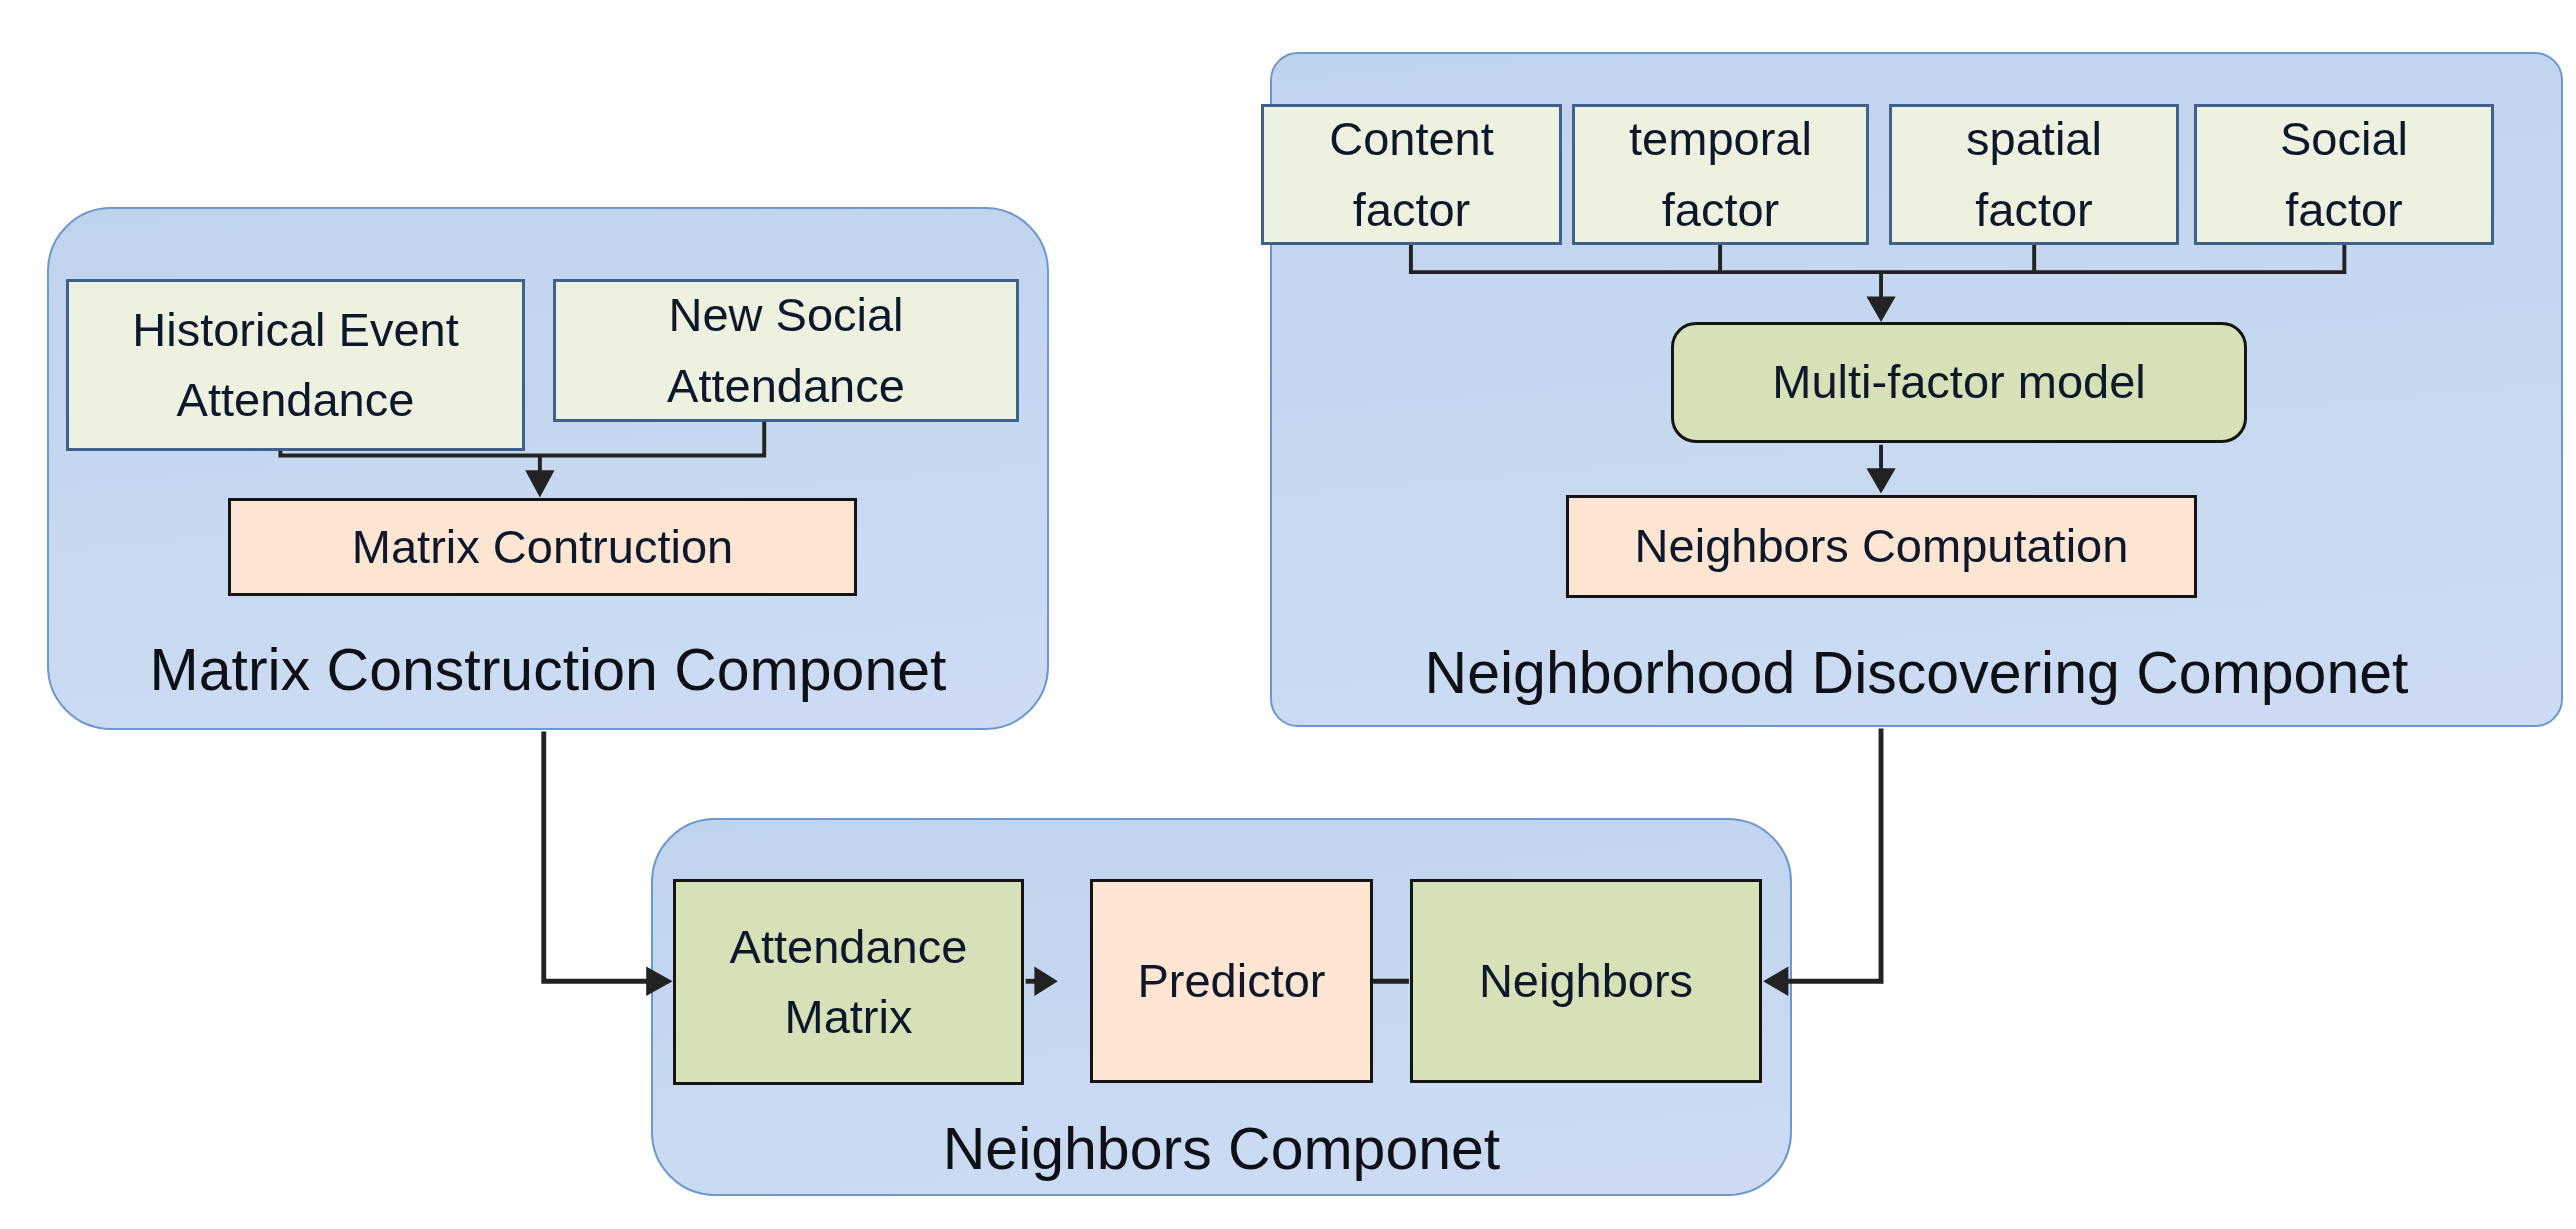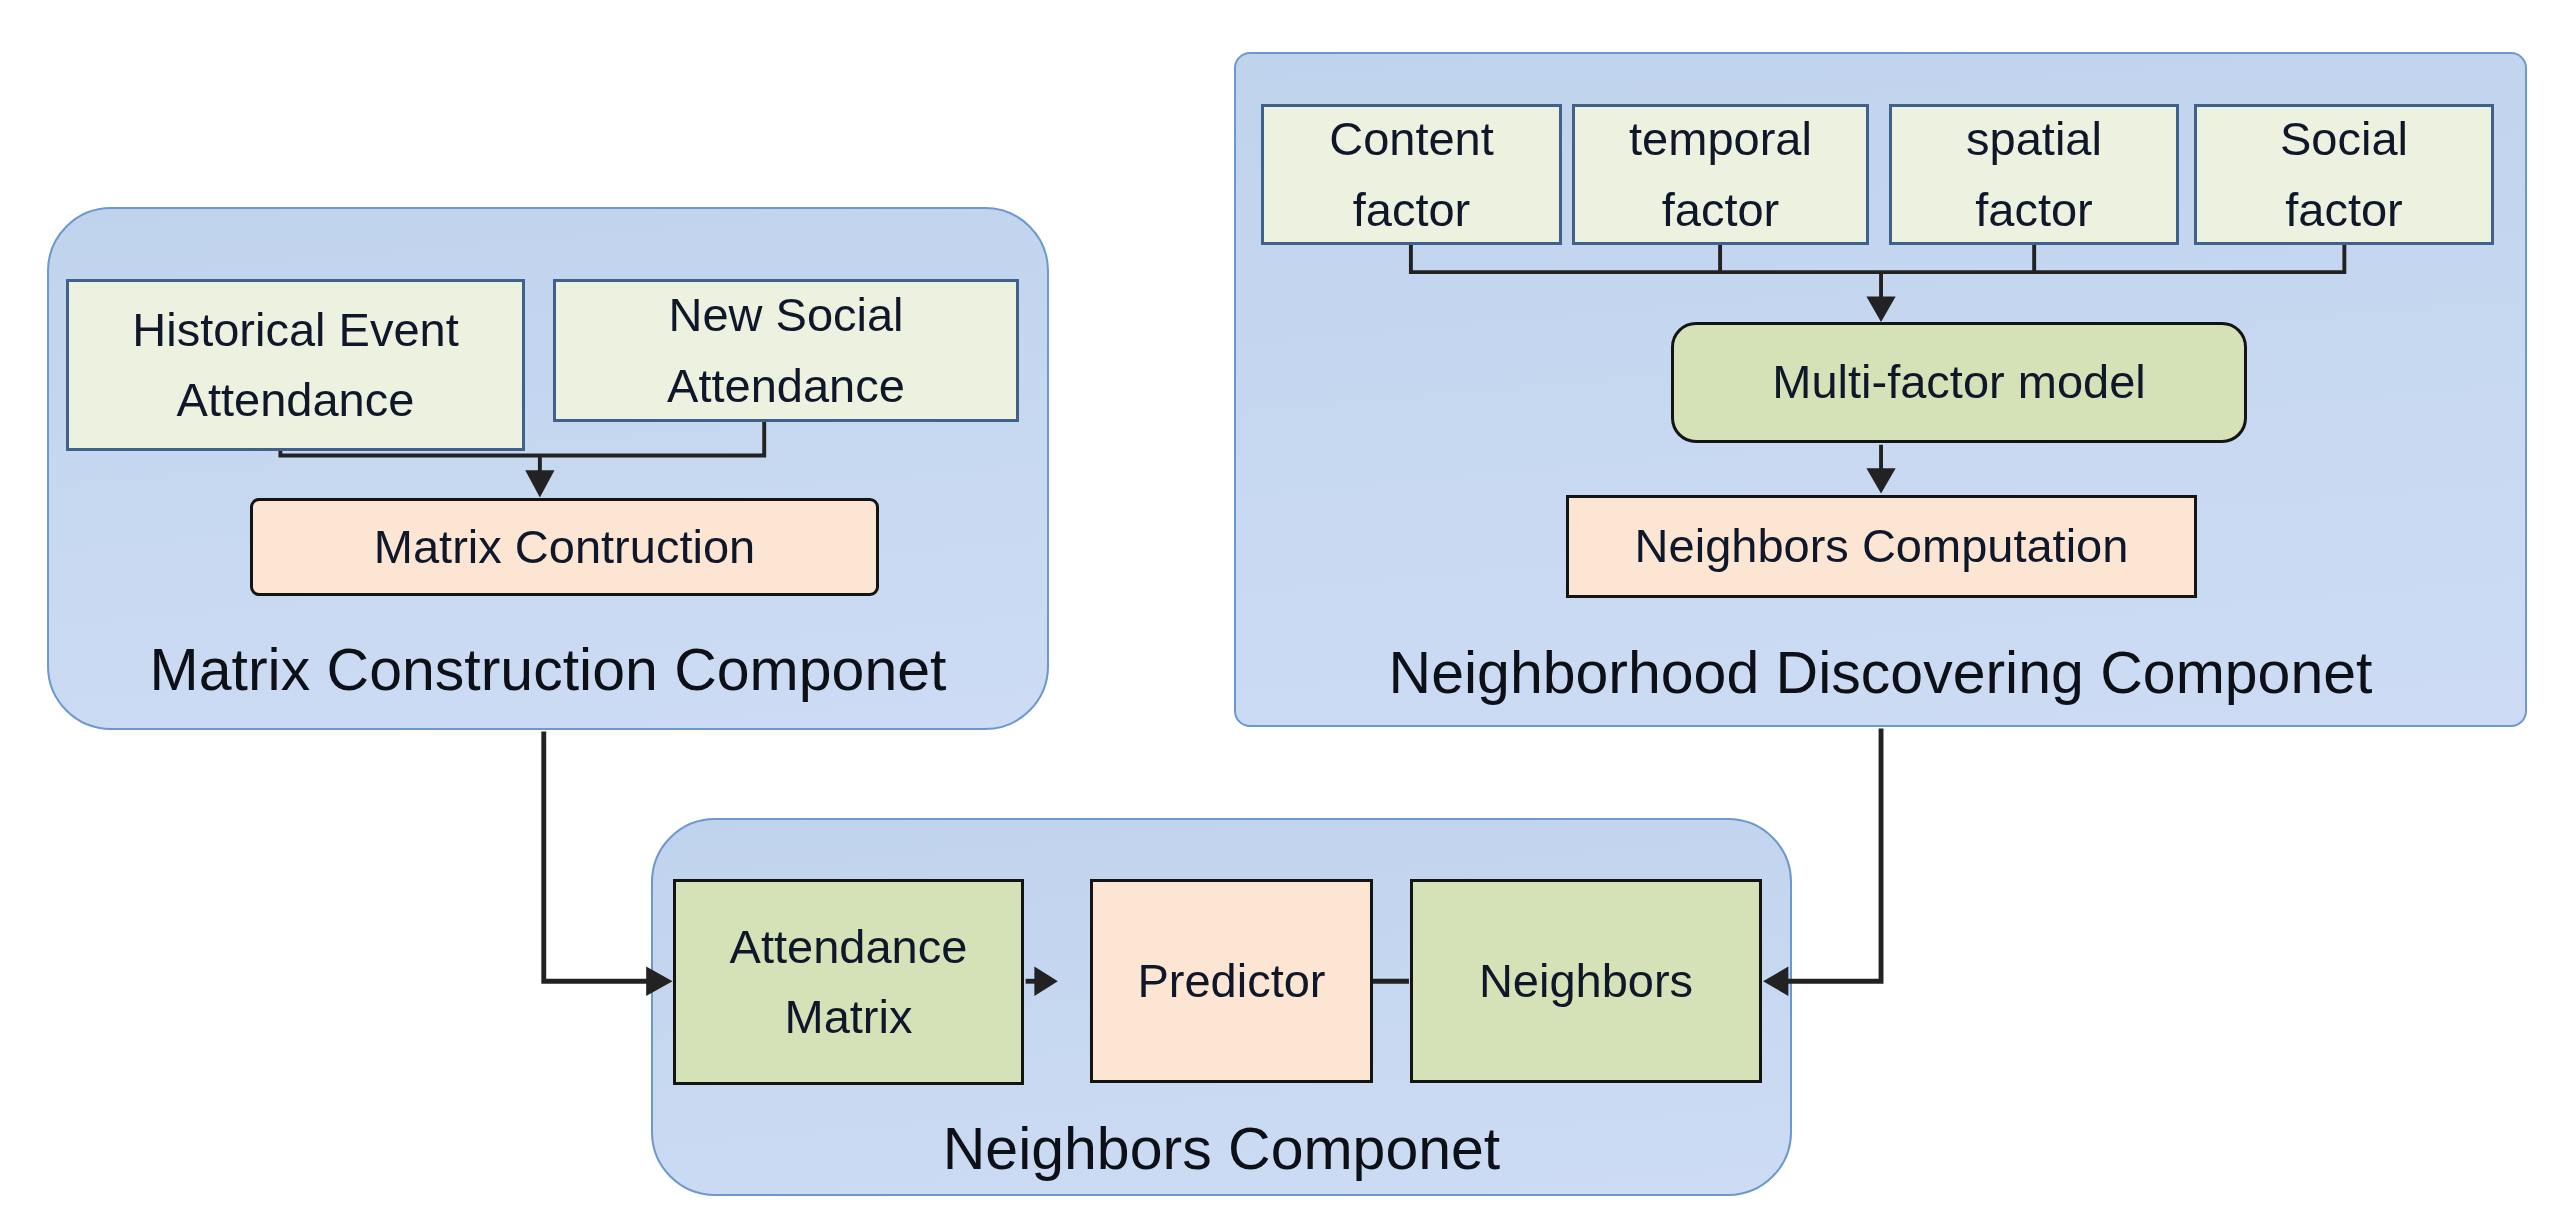--- a/index.html
+++ b/index.html
@@ -7,21 +7,21 @@
     position:relative;width:2576px;height:1229px;background:#ffffff;overflow:hidden;
     font-family:"Liberation Sans", sans-serif;color:#0d1117;
   }
   .container{
     position:absolute;
     background:linear-gradient(175deg, var(--container-fill,#c0d3ed) 0%, var(--container-fill-2,#cddcf4) 100%);
     border:2.9px solid var(--container-border,#6d98ce);
     border-radius:64px;
     box-sizing:border-box;
   }
-  .container.big-radius{border-radius:16px;}
+  .container.big-radius{border-radius:28px;margin-left:36px;}
   .component-title{
     position:absolute;left:0;right:0;text-align:center;
     font-size:59px;line-height:62px;color:#0d1117;white-space:nowrap;
   }
   .node{
     position:absolute;display:flex;align-items:center;justify-content:center;
     box-sizing:border-box;text-align:center;white-space:pre-line;
     font-size:47px;line-height:1.5;color:#0f172a;
   }
   .pale{background:var(--pale-fill,#edf1e0);border:3.9px solid var(--pale-border,#40618c);}
@@ -85,21 +85,21 @@
     <g>
       <path class="thick" d="M1444 1006 H1398"></path>
       <polygon points="1400,991 1400,1021 1376,1006"></polygon>
     </g>
   </svg>
 
   <div class="node pale" style="left:66px;top:279px;width:459px;height:172px;">Historical Event
 Attendance</div>
   <div class="node pale" style="left:553px;top:279px;width:466px;height:143px;">New Social
 Attendance</div>
-  <div class="node peach" style="left:250px;top:498px;width:629px;height:98px;border-radius:9px;">Matrix Contruction</div>
+  <div class="node peach" style="left:228px;top:498px;width:629px;height:98px;">Matrix Contruction</div>
 
   <div class="node pale" style="left:1261px;top:104px;width:301px;height:141px;">Content
 factor</div>
   <div class="node pale" style="left:1572px;top:104px;width:297px;height:141px;">temporal
 factor</div>
   <div class="node pale" style="left:1889px;top:104px;width:290px;height:141px;">spatial
 factor</div>
   <div class="node pale" style="left:2194px;top:104px;width:300px;height:141px;">Social
 factor</div>
   <div class="node sage" style="left:1671px;top:322px;width:576px;height:121px;border-radius:25px;">Multi-factor model</div>

